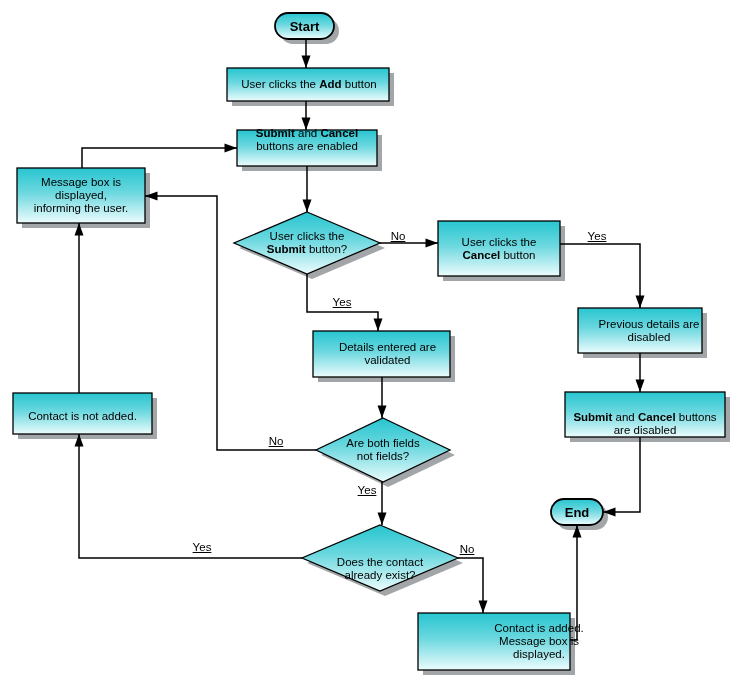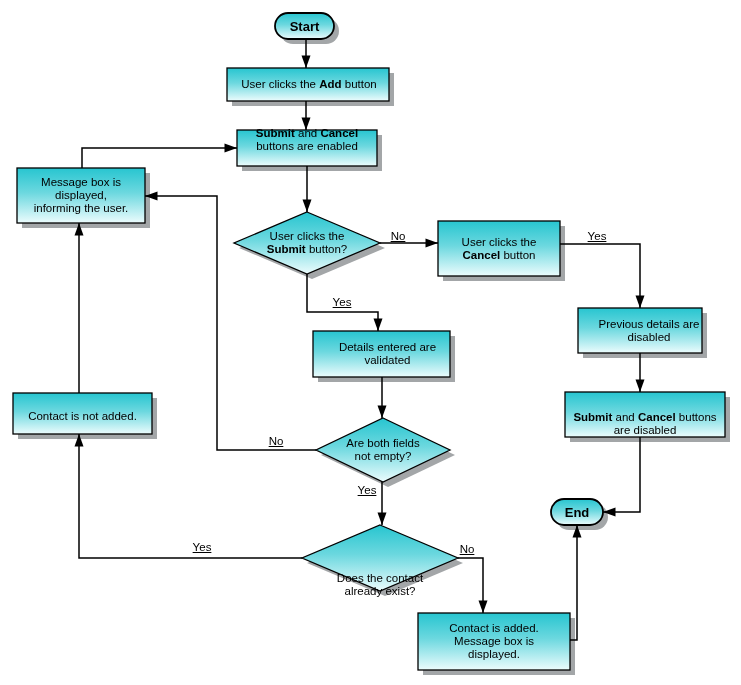--- a/index.html
+++ b/index.html
@@ -119,27 +119,27 @@
       </div>
       <div class="node-label" style="left: 13px; top: 396px; width: 139px; height: 41px;">
         <div><span>Contact is not added.</span></div>
       </div>
       <div class="node-label" style="left: 313px; top: 331px; width: 149px; height: 46px;">
         <div><span>Details entered are</span></div>
         <div><span>validated</span></div>
       </div>
       <div class="node-label" style="left: 316px; top: 418px; width: 134px; height: 64px;">
         <div><span>Are both fields</span></div>
-        <div><span>not empty?</span></div>
+        <div><span>not fields?</span></div>
       </div>
-      <div class="node-label" style="left: 302px; top: 552px; width: 156px; height: 66px;">
+      <div class="node-label" style="left: 302px; top: 536px; width: 156px; height: 66px;">
         <div><span>Does the contact</span></div>
         <div><span>already exist?</span></div>
       </div>
-      <div class="node-label" style="left: 418px; top: 613px; width: 152px; height: 57px;">
+      <div class="node-label" style="left: 418px; top: 613px; width: 152px; height: 57px; padding-left: 45px;">
         <div><span>Contact is added.</span></div>
         <div><span>Message box is</span></div>
         <div><span>displayed.</span></div>
       </div>
       <div class="edge-label" style="left: 398px; top: 236px;">No</div>
       <div class="edge-label" style="left: 597px; top: 236px;">Yes</div>
       <div class="edge-label" style="left: 342px; top: 302px;">Yes</div>
       <div class="edge-label" style="left: 276px; top: 441px;">No</div>
       <div class="edge-label" style="left: 367px; top: 490px;">Yes</div>
       <div class="edge-label" style="left: 202px; top: 547px;">Yes</div>

